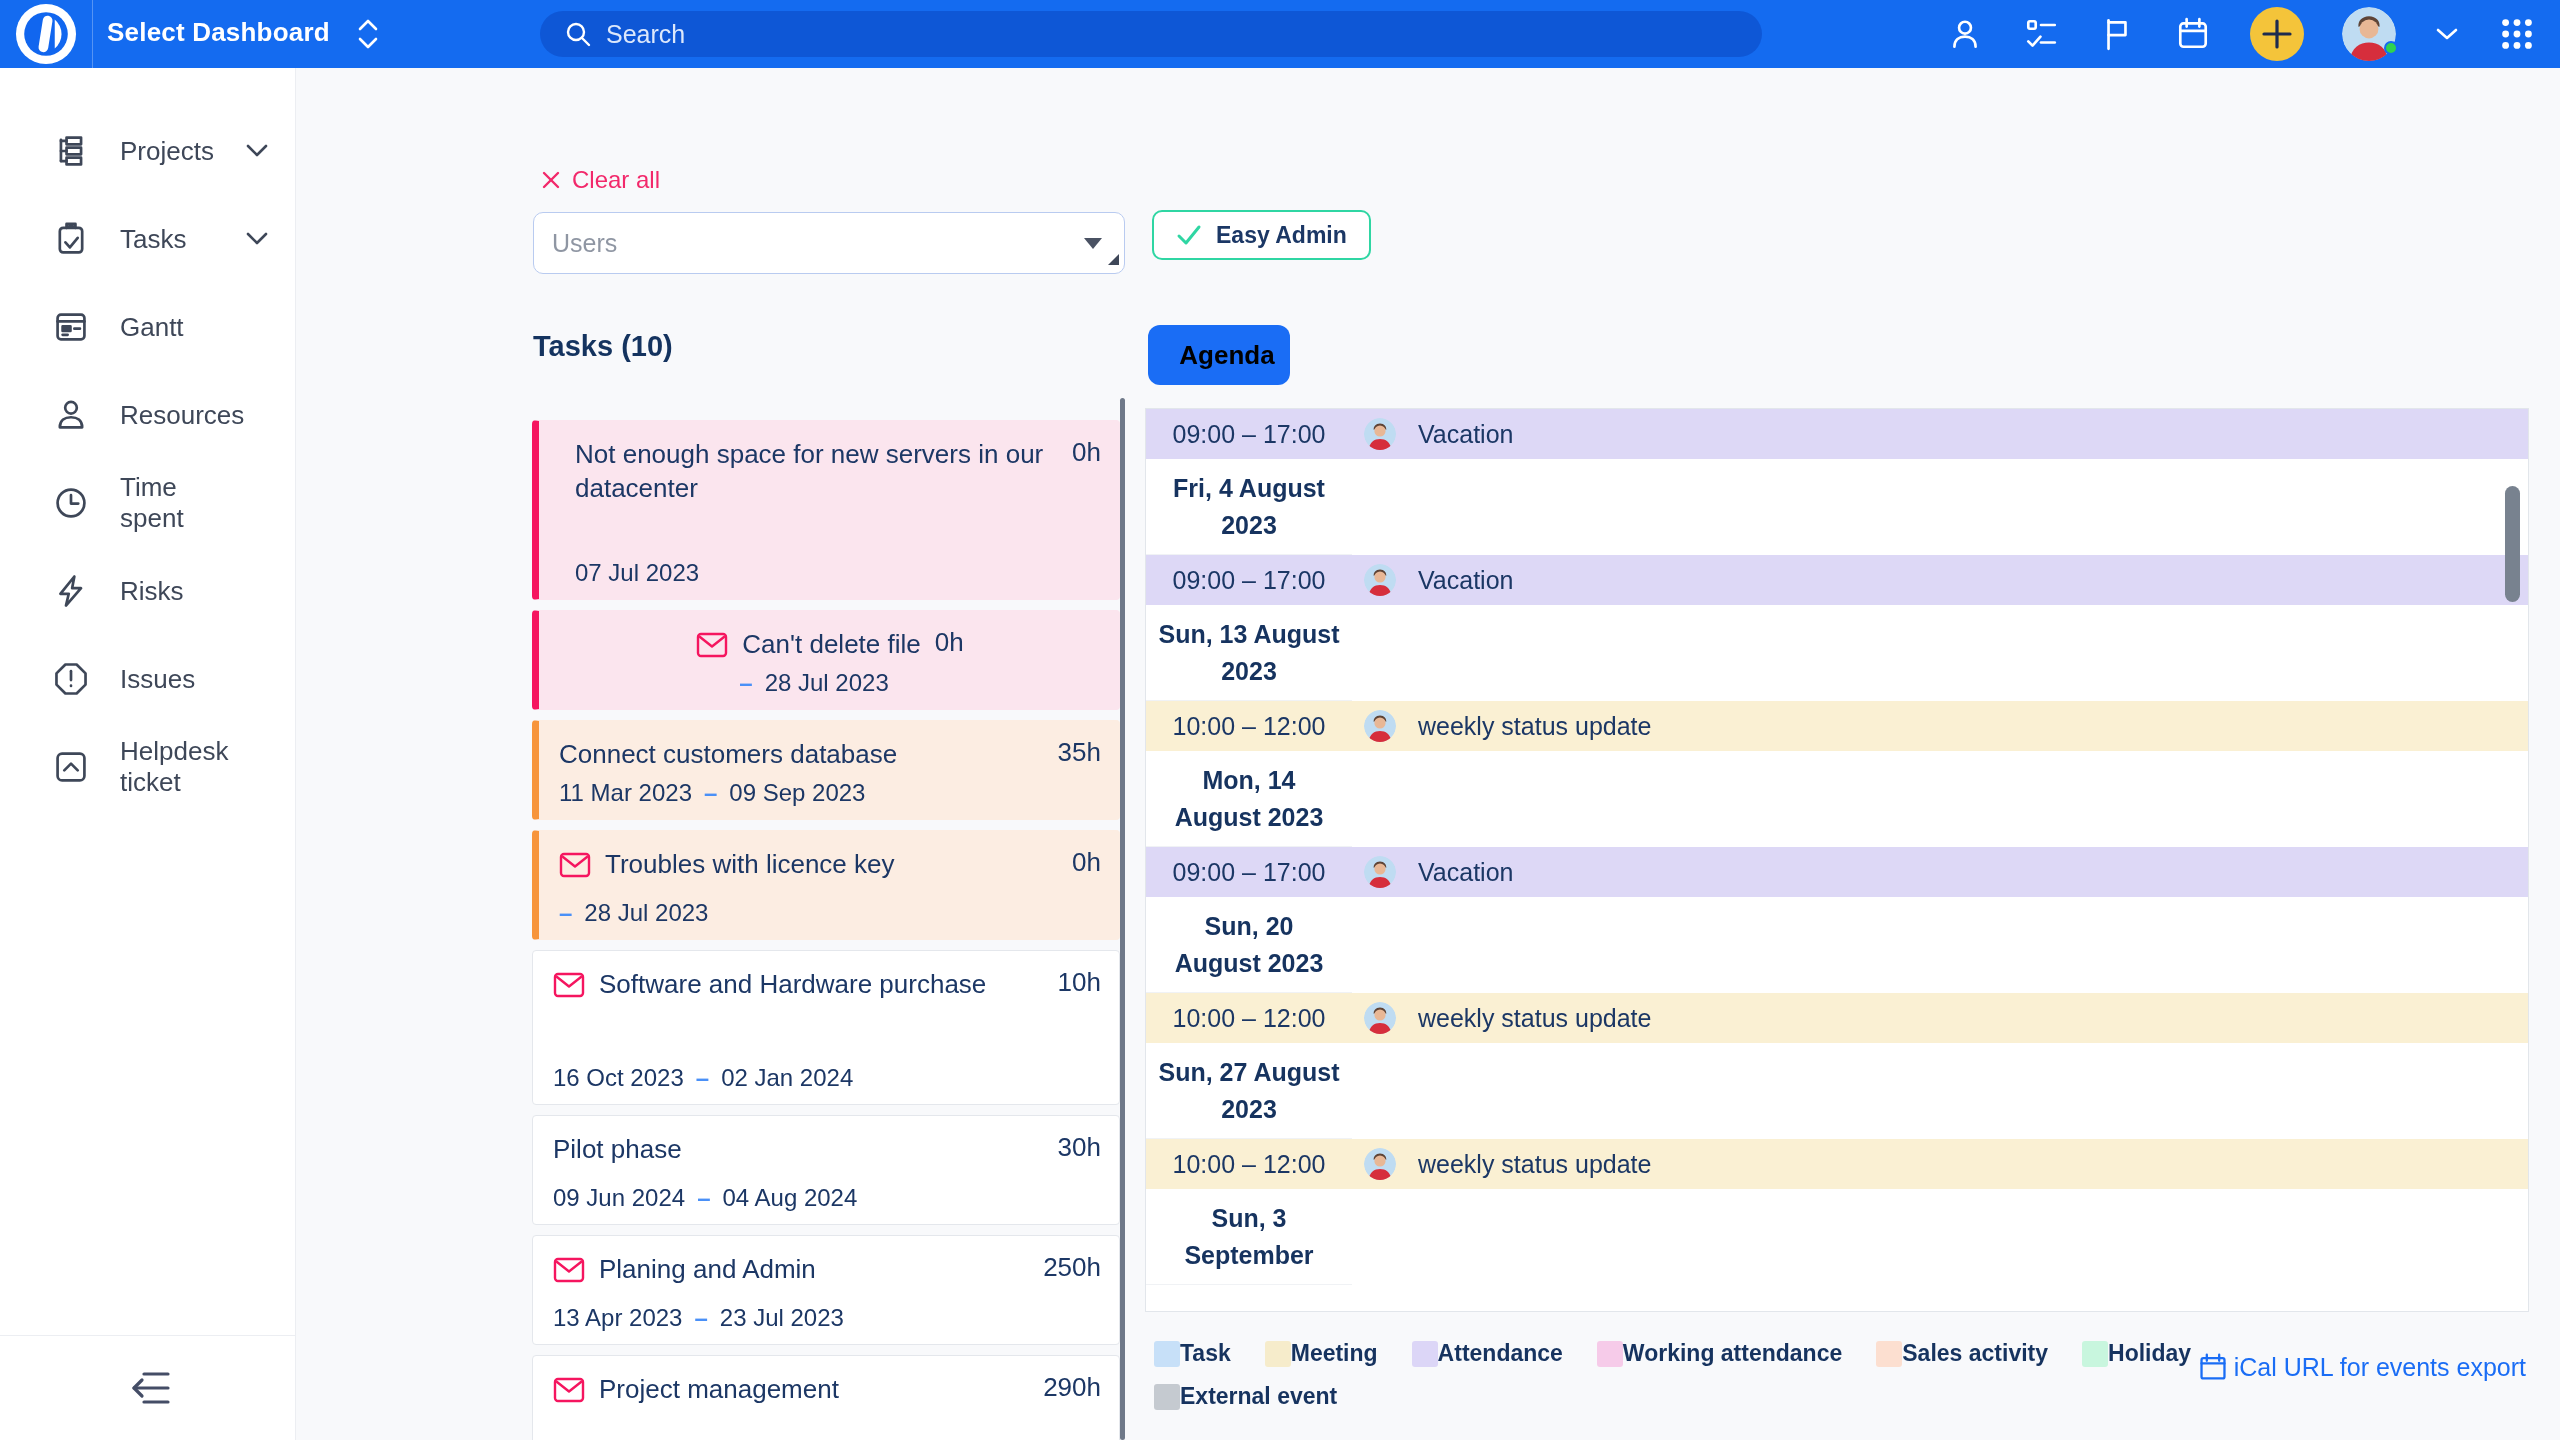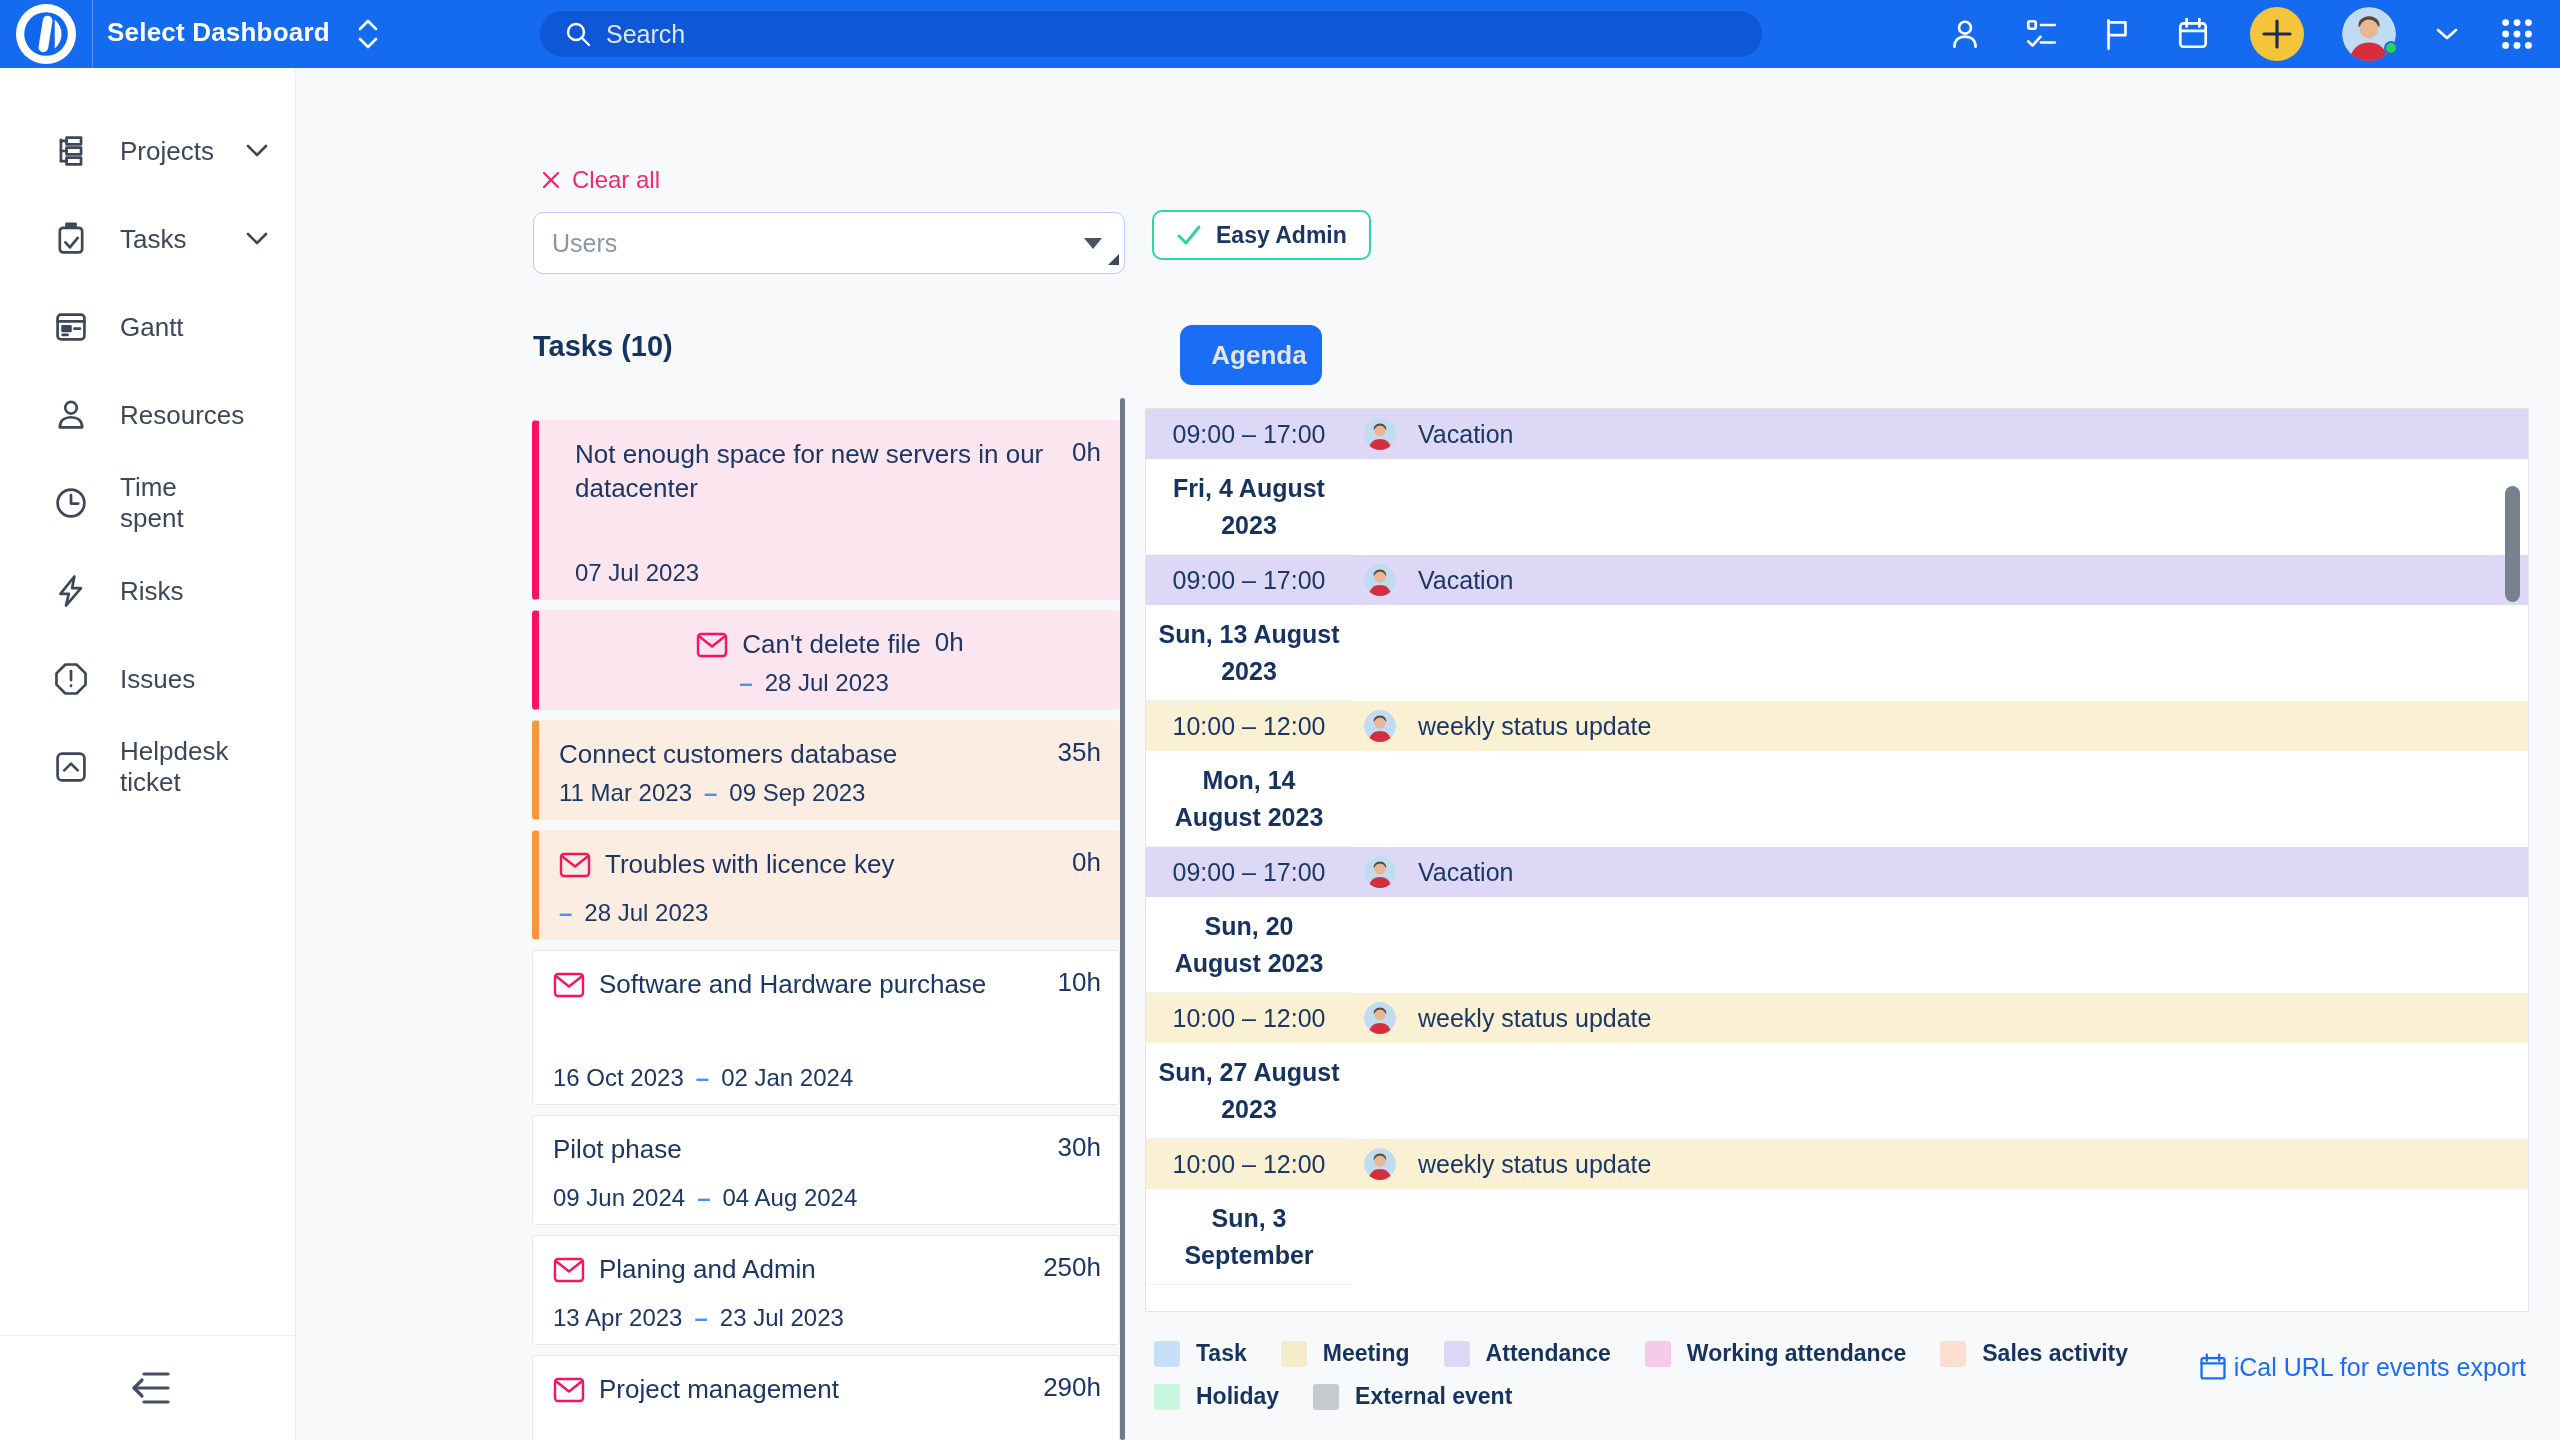--- a/index.html
+++ b/index.html
@@ -55,35 +55,35 @@
   .tc-env { width:32px; height:26px; flex:none; margin-top:5px; }
   .tc-title { font-size:26px; color:#1C3765; font-weight:500; line-height:1.32; }
   .tc-hours { font-size:26px; color:#1C3765; font-weight:500; flex:none; }
   .tc-bottom { margin-top:auto; display:flex; align-items:flex-end; }
   .tc-dates { font-size:24px; color:#1C3765; font-weight:500; display:flex; gap:12px; align-items:center; }
   .tc-dash { color:#4A90F7; font-weight:700; }
   .tc-avatar { margin-left:auto; width:32px; height:32px; }
 
   .splitter { position:absolute; left:824px; top:330px; width:5px; height:1042px; background:#6F7989; border-radius:3px; }
 
-  .agenda-btn { position:absolute; left:884px; top:257px; width:142px; height:60px; background:#1A6DF5; border:none; border-radius:12px; color:#e5e5e5; font-size:26px; font-weight:700; cursor:pointer; font-family:"Liberation Sans",sans-serif;padding-left:16px; }
+  .agenda-btn { position:absolute; left:852px; top:257px; width:142px; height:60px; background:#1A6DF5; border:none; border-radius:12px; color:#000000; font-size:26px; font-weight:700; cursor:pointer; font-family:"Liberation Sans",sans-serif;padding-left:16px; }
 
   .agenda-table { position:absolute; left:849px; top:340px; width:1384px; height:904px; background:#fff; border:1px solid #E2E6EB; overflow:hidden; }
   .at-header { display:flex; height:50px; border-bottom:1px solid #E2E6EB; align-items:center; }
   .at-h-date { width:206px; text-align:center; font-size:26px; color:#3D4759; border-right:1px solid #E2E6EB; height:100%; display:flex; align-items:center; justify-content:center; }
   .at-h-desc { padding-left:50px; font-size:26px; color:#3D4759; }
   .at-row-event { display:flex; align-items:center; height:50px; cursor:pointer; }
   .at-time { width:206px; text-align:center; font-size:25px; color:#1B3765; font-weight:500; flex:none; }
   .at-avatar { width:32px; height:32px; margin-left:12px; flex:none; }
   .at-desc { margin-left:22px; font-size:25px; color:#1B3765; font-weight:500; }
   .at-row-date { height:96px; display:flex; flex-direction:column; align-items:center; justify-content:center; width:206px; font-size:25px; color:#16335F; font-weight:600; line-height:1.45; border-bottom:1px solid #F0F2F5; flex:none; }
   .agenda-scrollthumb { position:absolute; right:8px; top:77px; width:15px; height:116px; background:#78828F; border-radius:8px; cursor:grab; }
 
   .legend { position:absolute; left:858px; top:1272px; width:1100px; display:flex; flex-wrap:wrap; column-gap:34px; row-gap:16px; }
-  .legend-item { display:flex; align-items:center; gap:16px; }
+  .legend-item { display:flex; align-items:center; gap:0; }
   .legend-swatch { width:26px; height:26px; border-radius:3px; flex:none; }
   .legend-label { font-size:23px; font-weight:600; color:#16335F; }
 
   .ical-link { position:absolute; right:34px; top:1284px; display:flex; align-items:center; gap:6px; color:#1A6DF5; font-size:25px; font-weight:500; cursor:pointer; }
 </style>
 </head>
 <body>
 
 <div id="app">
 

